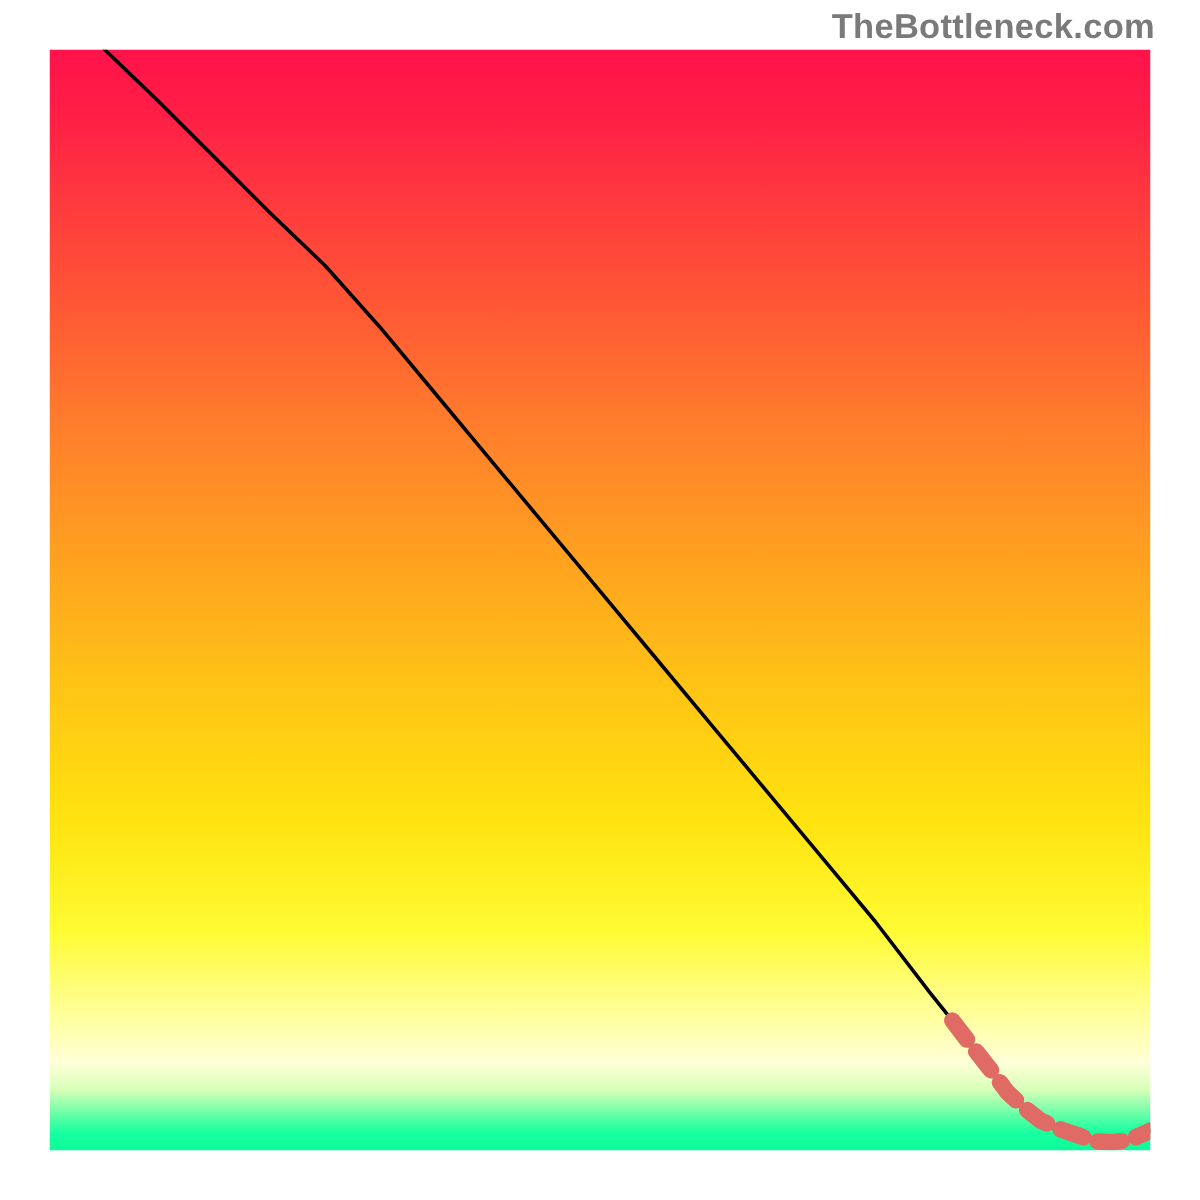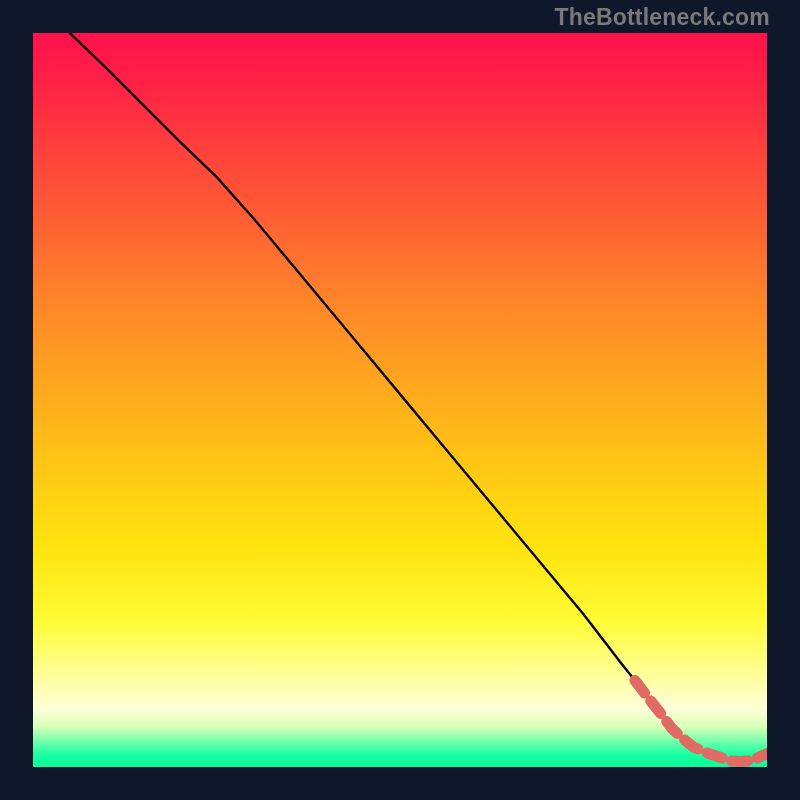--- a/index.html
+++ b/index.html
@@ -8,21 +8,21 @@
     width: 800px;
     height: 800px;
     background: #000;
     overflow: hidden;
     font-family: Arial, Helvetica, sans-serif;
   }
   .stage {
     position: relative;
     width: 800px;
     height: 800px;
-    background: #0f172a;
+    background: #ffffff;
   }
   .plot {
     position: absolute;
     left: 33px;
     top: 33px;
     width: 734px;
     height: 734px;
     overflow: hidden;
   }
   .gradient-fill {

